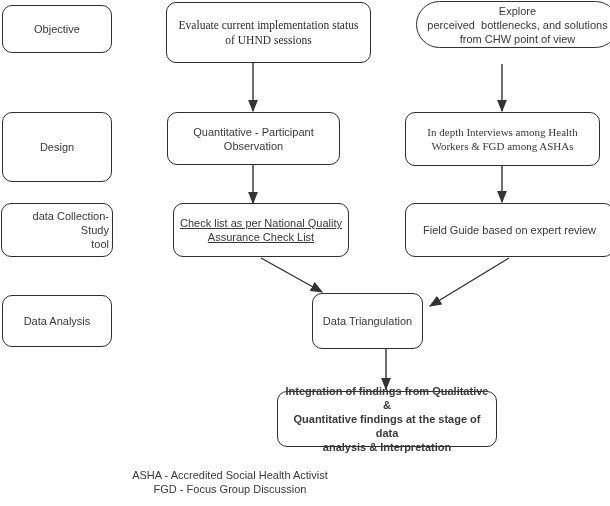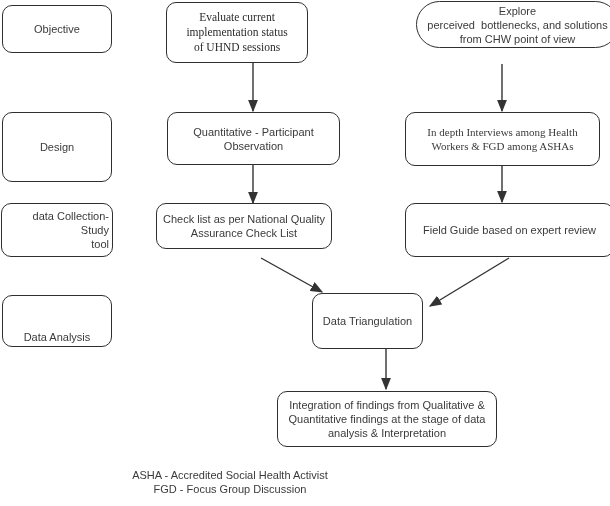--- a/index.html
+++ b/index.html
@@ -43,32 +43,32 @@
     font-family: "Liberation Serif", serif;
     font-size: 11.5px;
     line-height: 15px;
     color: #2b2b2b;
     padding: 2px 0;
   }
   
   #box-row-objective        { left: 2px;   top: 5px;   width: 110px; height: 48px; justify-content: center; }
   #box-row-design           { left: 2px;   top: 112px; width: 110px; height: 70px; }
   #box-row-tool             { left: 1px;   top: 203px; width: 112px; height: 54px; text-align: right; }
-  #box-row-analysis         { left: 2px;   top: 295px; width: 110px; height: 52px; align-items: flex-end; }
+  #box-row-analysis         { left: 2px;   top: 295px; width: 110px; height: 52px; }
   
-  #box-quant-objective      { left: 166px; top: 2px;   width: 142px; height: 61px; }
+  #box-quant-objective      { left: 166px; top: 2px;   width: 205px; height: 61px; }
   #box-quant-design         { left: 167px; top: 112px; width: 173px; height: 53px; }
-  #box-quant-tool           { left: 156px; top: 203px; width: 176px; height: 46px; }
+  #box-quant-tool           { left: 173px; top: 203px; width: 176px; height: 54px; text-decoration: underline; }
   
   #box-qual-objective       { left: 416px; top: 1px;   width: 203px; height: 47px; border-radius: 27px; }
   #box-qual-design          { left: 405px; top: 112px; width: 195px; height: 54px; font-family: Liberation Serif, serif; }
   #box-qual-tool            { left: 405px; top: 203px; width: 209px; height: 54px; }
   
   #box-triangulation        { left: 312px; top: 293px; width: 111px; height: 56px; text-align: center; }
-  #box-integration          { left: 277px; top: 391px; width: 220px; height: 56px; }
+  #box-integration          { left: 277px; top: 391px; width: 220px; height: 56px; font-weight: bold; }
   
   #legend {
     position: absolute;
     left: 80px;
     top: 468px;
     width: 300px;
     text-align: center;
     color: #3a3a3a;
     font-size: 11px;
     line-height: 14px;

